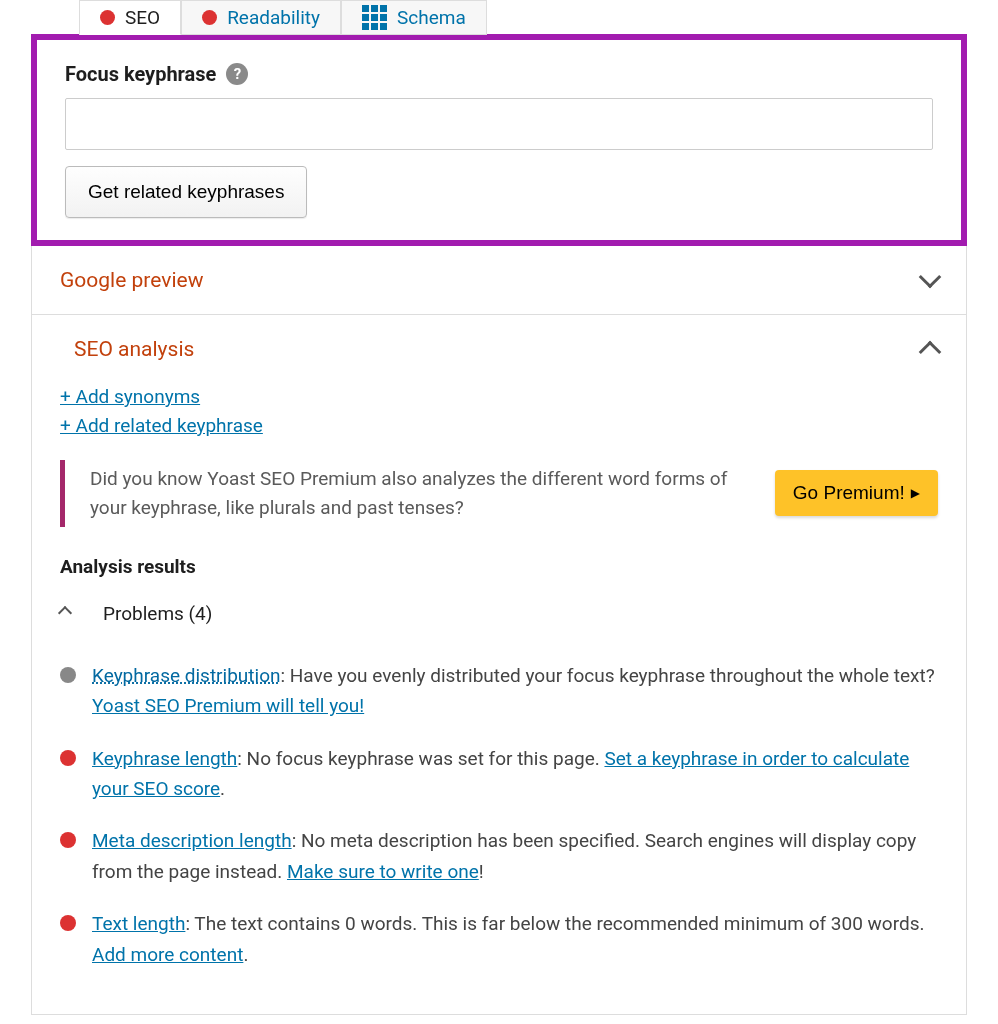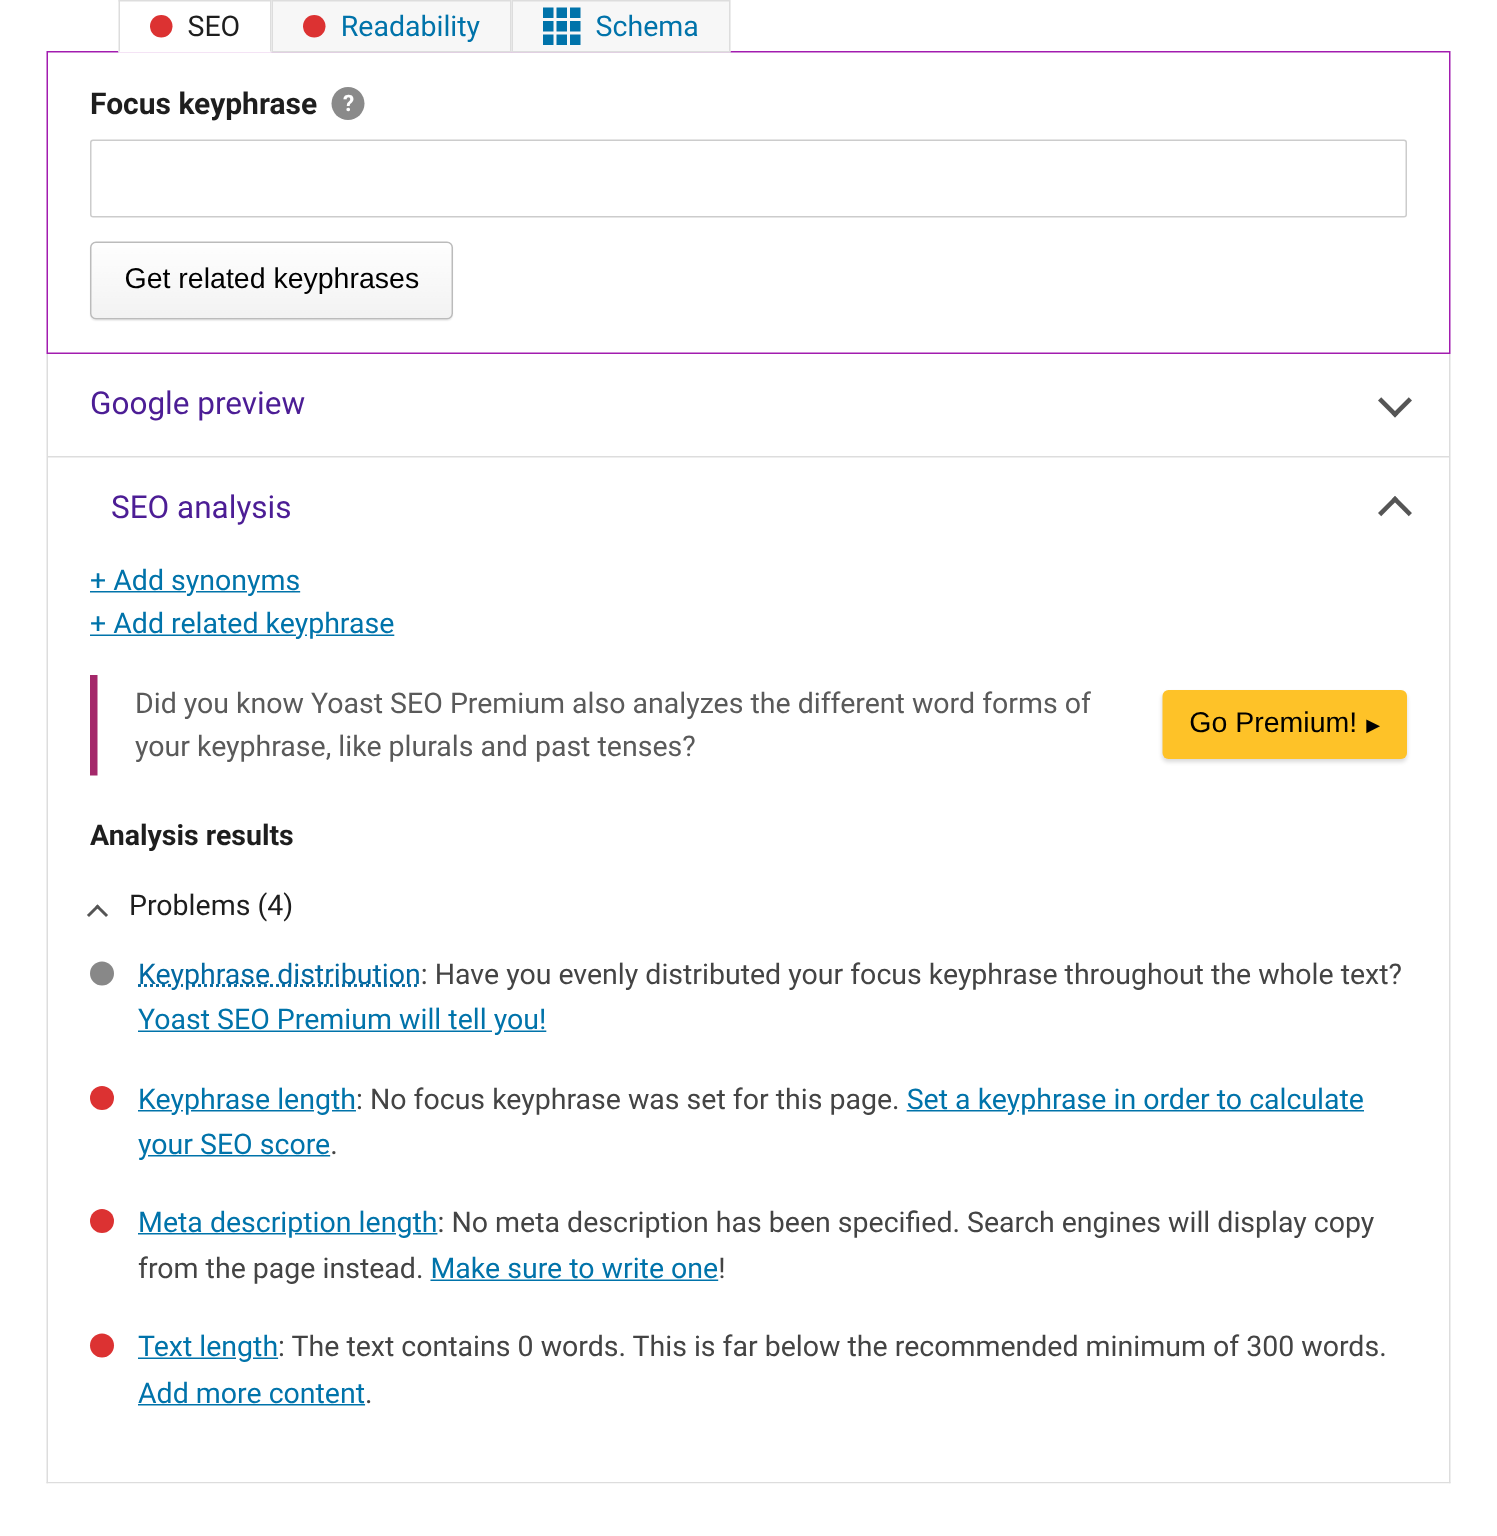--- a/index.html
+++ b/index.html
@@ -41,21 +41,21 @@
     }
     .dot-red { background: #dc3232; }
     .icon-grid {
       display: grid;
       grid-template-columns: repeat(3, 7px);
       grid-template-rows: repeat(3, 7px);
       gap: 2px;
     }
     .icon-grid span { background: #0073aa; width: 7px; height: 7px; }
     .panel {
-      border: 1px solid #a21caf;
+      border: 6px solid #a21caf;
       margin-top: -1px;
       padding: 22px 28px;
     }
     .label-row {
       display: flex;
       align-items: center;
       gap: 10px;
       font-weight: 700;
       font-size: 20px;
       margin-bottom: 12px;
@@ -84,21 +84,21 @@
       cursor: pointer;
       box-shadow: 0 1px 1px rgba(0,0,0,.08);
     }
     .accordion-header {
       display: flex;
       align-items: center;
       justify-content: space-between;
       padding: 22px 28px;
       cursor: pointer;
       font-size: 21px;
-      color: #4c1d95;
+      color: #c2410c;
       border-top: 1px solid #ddd;
     }
     .accordion-header.first { border-top: none; }
     .acc-left { display: flex; align-items: center; gap: 14px; }
     .chev {
       width: 16px; height: 16px;
       border-right: 3px solid #555;
       border-bottom: 3px solid #555;
       transform: rotate(45deg);
       margin-top: -6px;
@@ -133,22 +133,22 @@
       font-size: 19px;
       font-weight: 500;
       border-radius: 4px;
       cursor: pointer;
       white-space: nowrap;
       box-shadow: 0 2px 3px rgba(0,0,0,.15);
       display: flex; align-items: center; gap: 6px;
     }
     .section-title { font-weight: 700; font-size: 19px; margin-bottom: 24px; }
     .problems-header {
-      display: flex; align-items: flex-end; gap: 16px;
-      cursor: pointer; margin-bottom: 20px; font-size: 19px;
+      display: flex; align-items: flex-start; gap: 33px;
+      cursor: pointer; margin-bottom: 36px; font-size: 19px;
     }
     .result-item {
       display: flex;
       gap: 16px;
       margin-bottom: 22px;
       align-items: flex-start;
     }
     .result-item .bullet {
       width: 16px; height: 16px; border-radius: 50%;
       flex-shrink: 0; margin-top: 6px;

